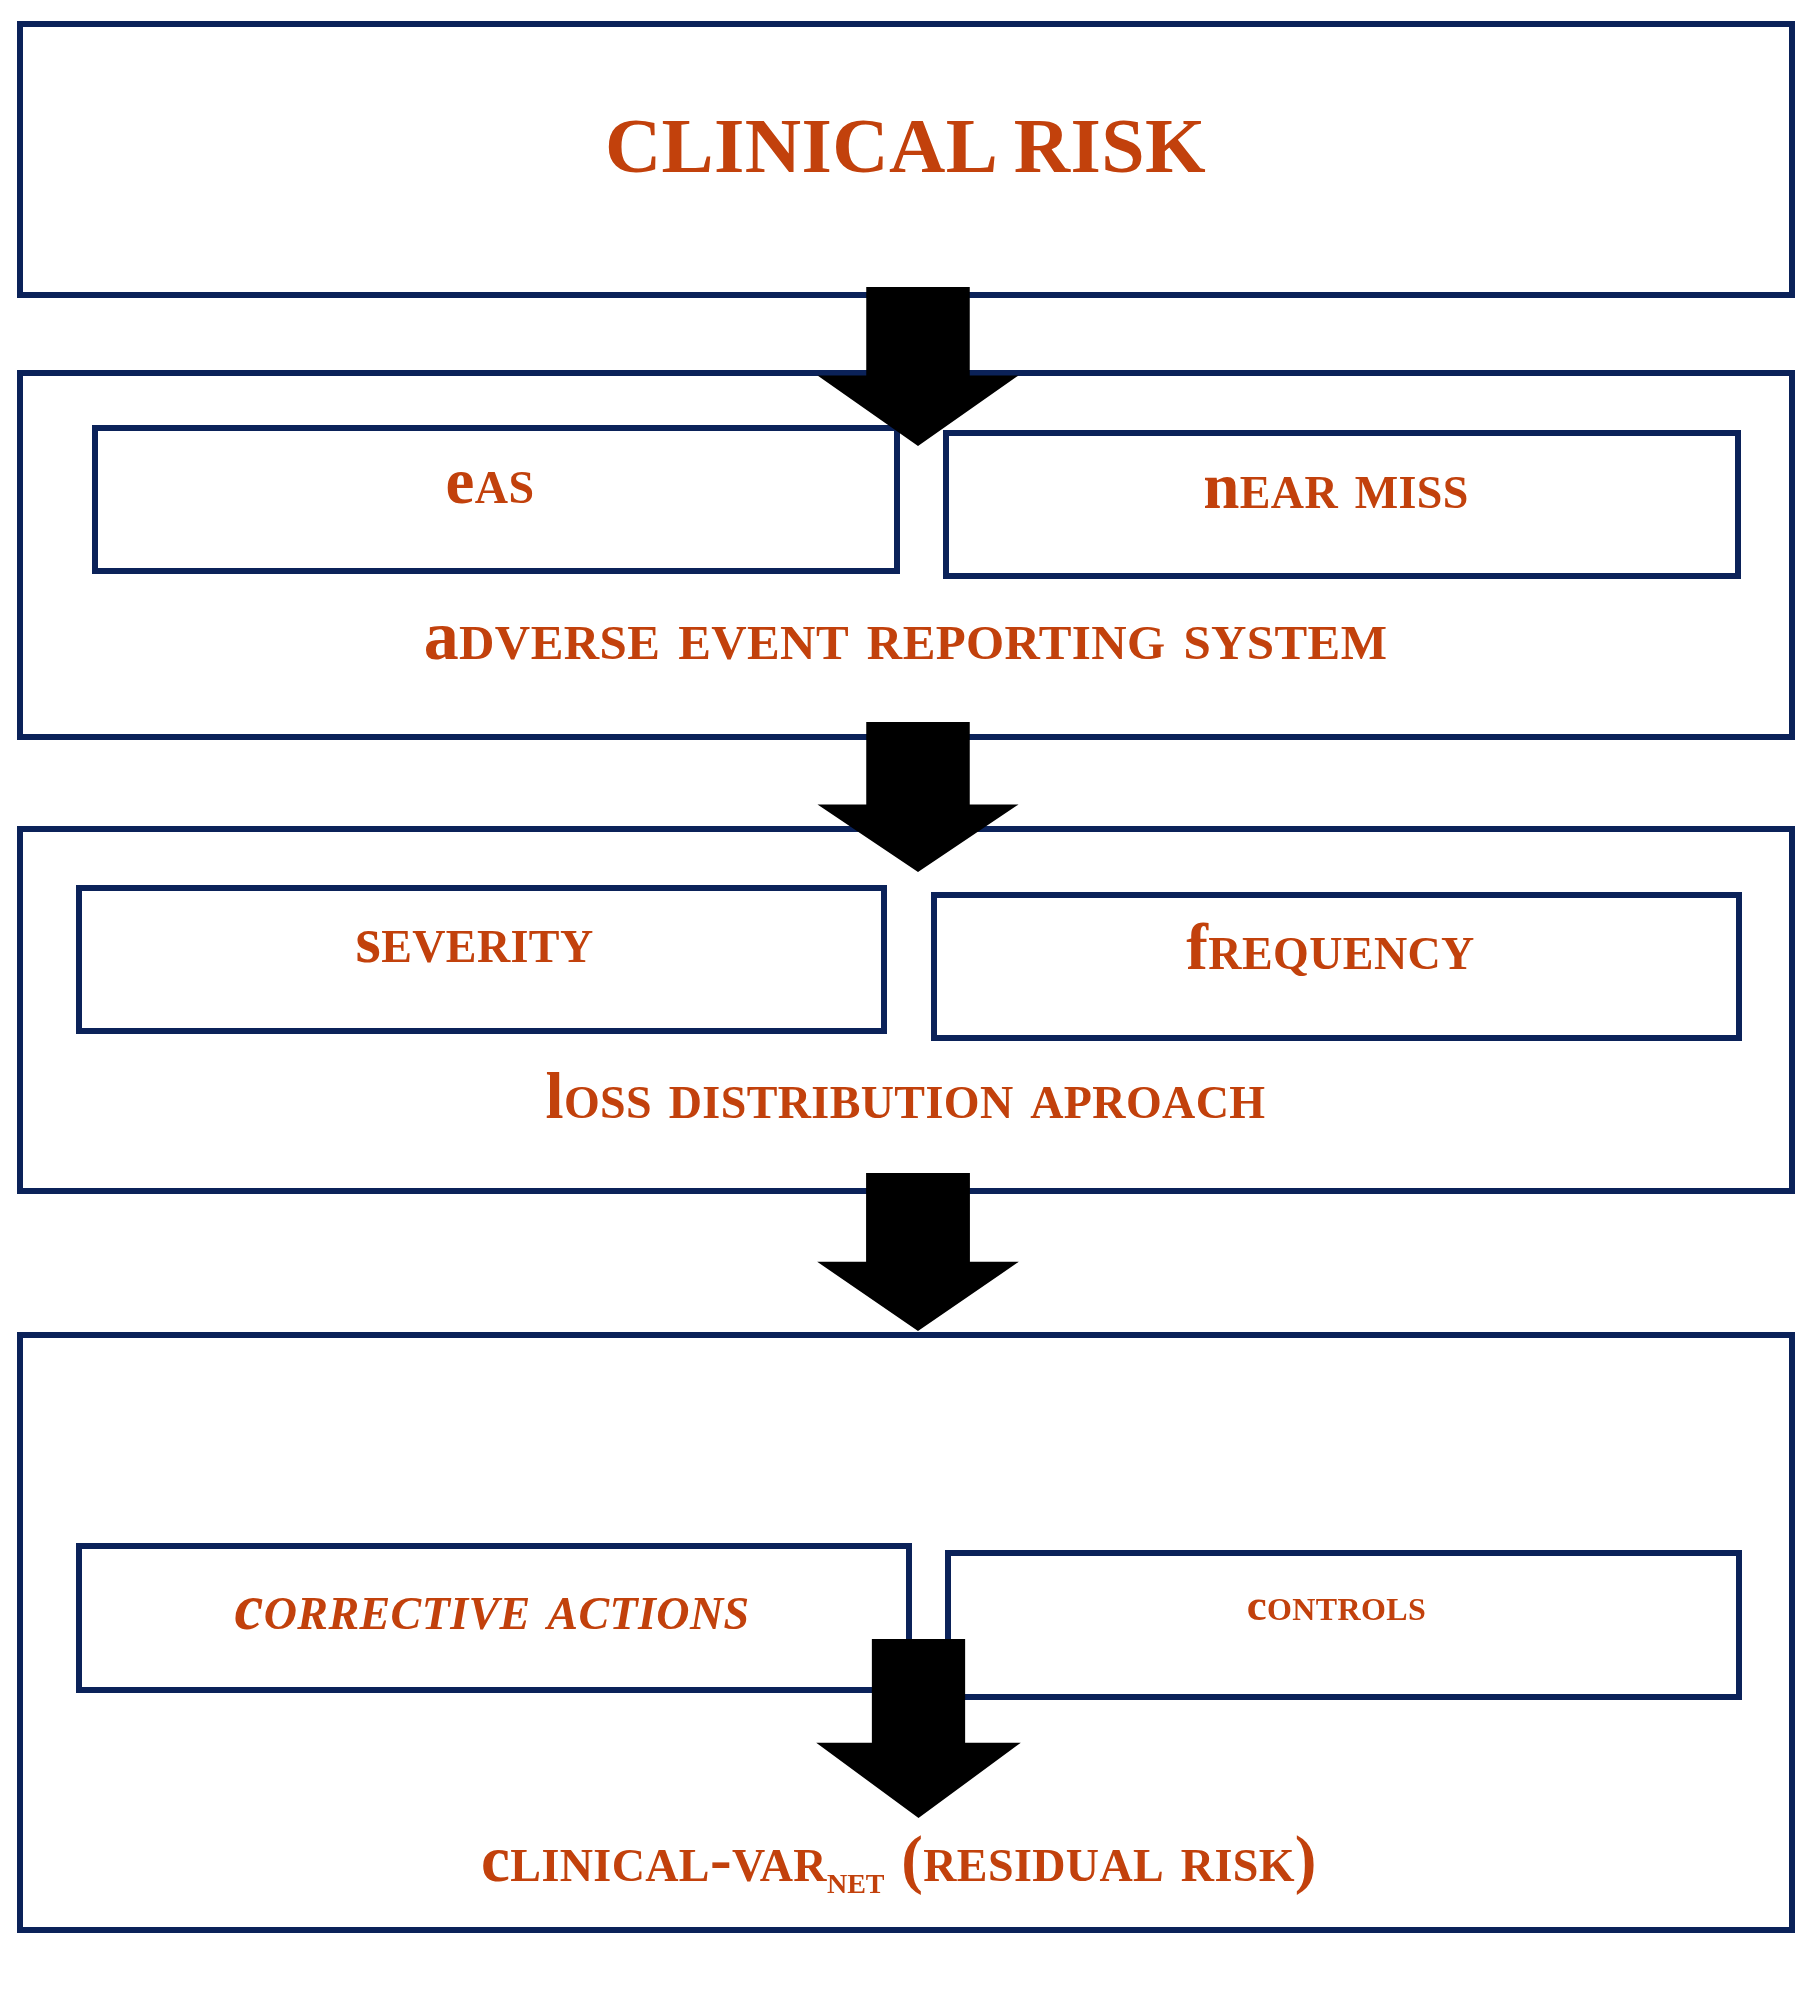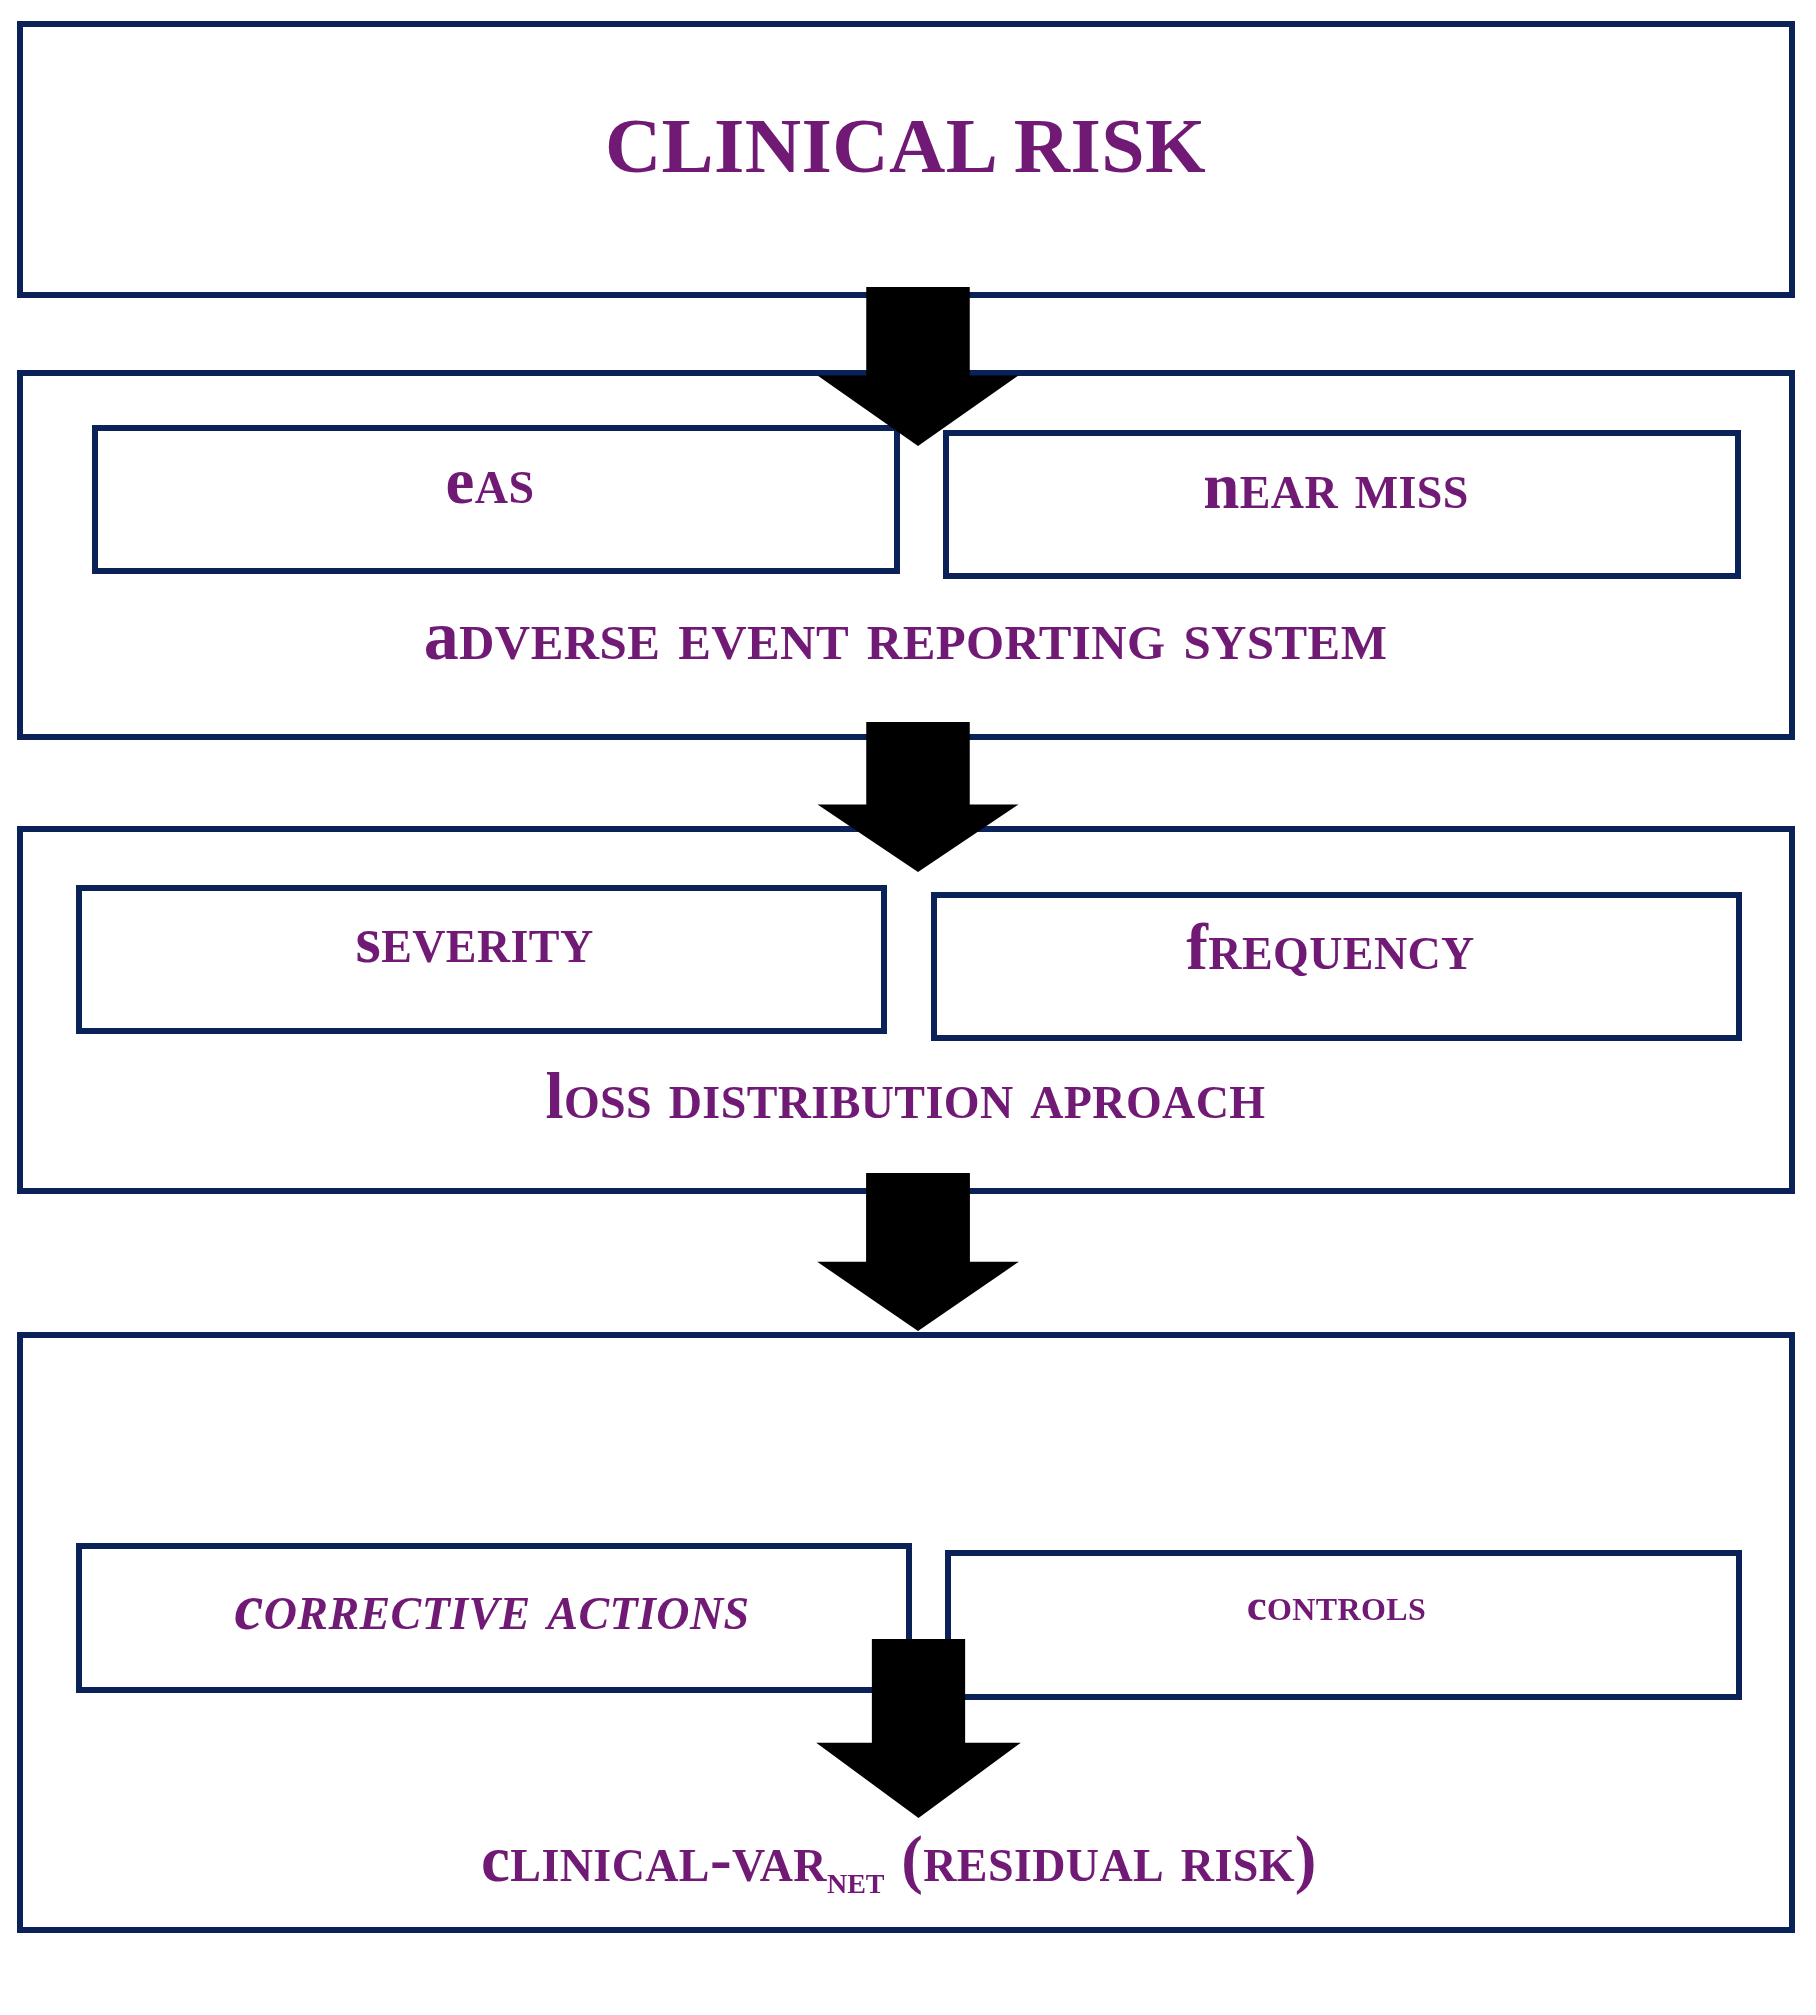--- a/index.html
+++ b/index.html
@@ -29,21 +29,21 @@
     position: absolute;
     box-sizing: border-box;
     border: 6.8px solid #0b2259;
     background: transparent;
   }
 
   
   .label {
     position: absolute;
     text-align: center;
-    color: #701a75;
+    color: #c2410c;
     font-weight: bold;
     white-space: nowrap;
     letter-spacing: 0.4px;
     line-height: 1;
   }
   .sc {
     font-variant: small-caps;
     text-transform: lowercase;
   }
   .sc::first-letter { font-variant: normal; }

